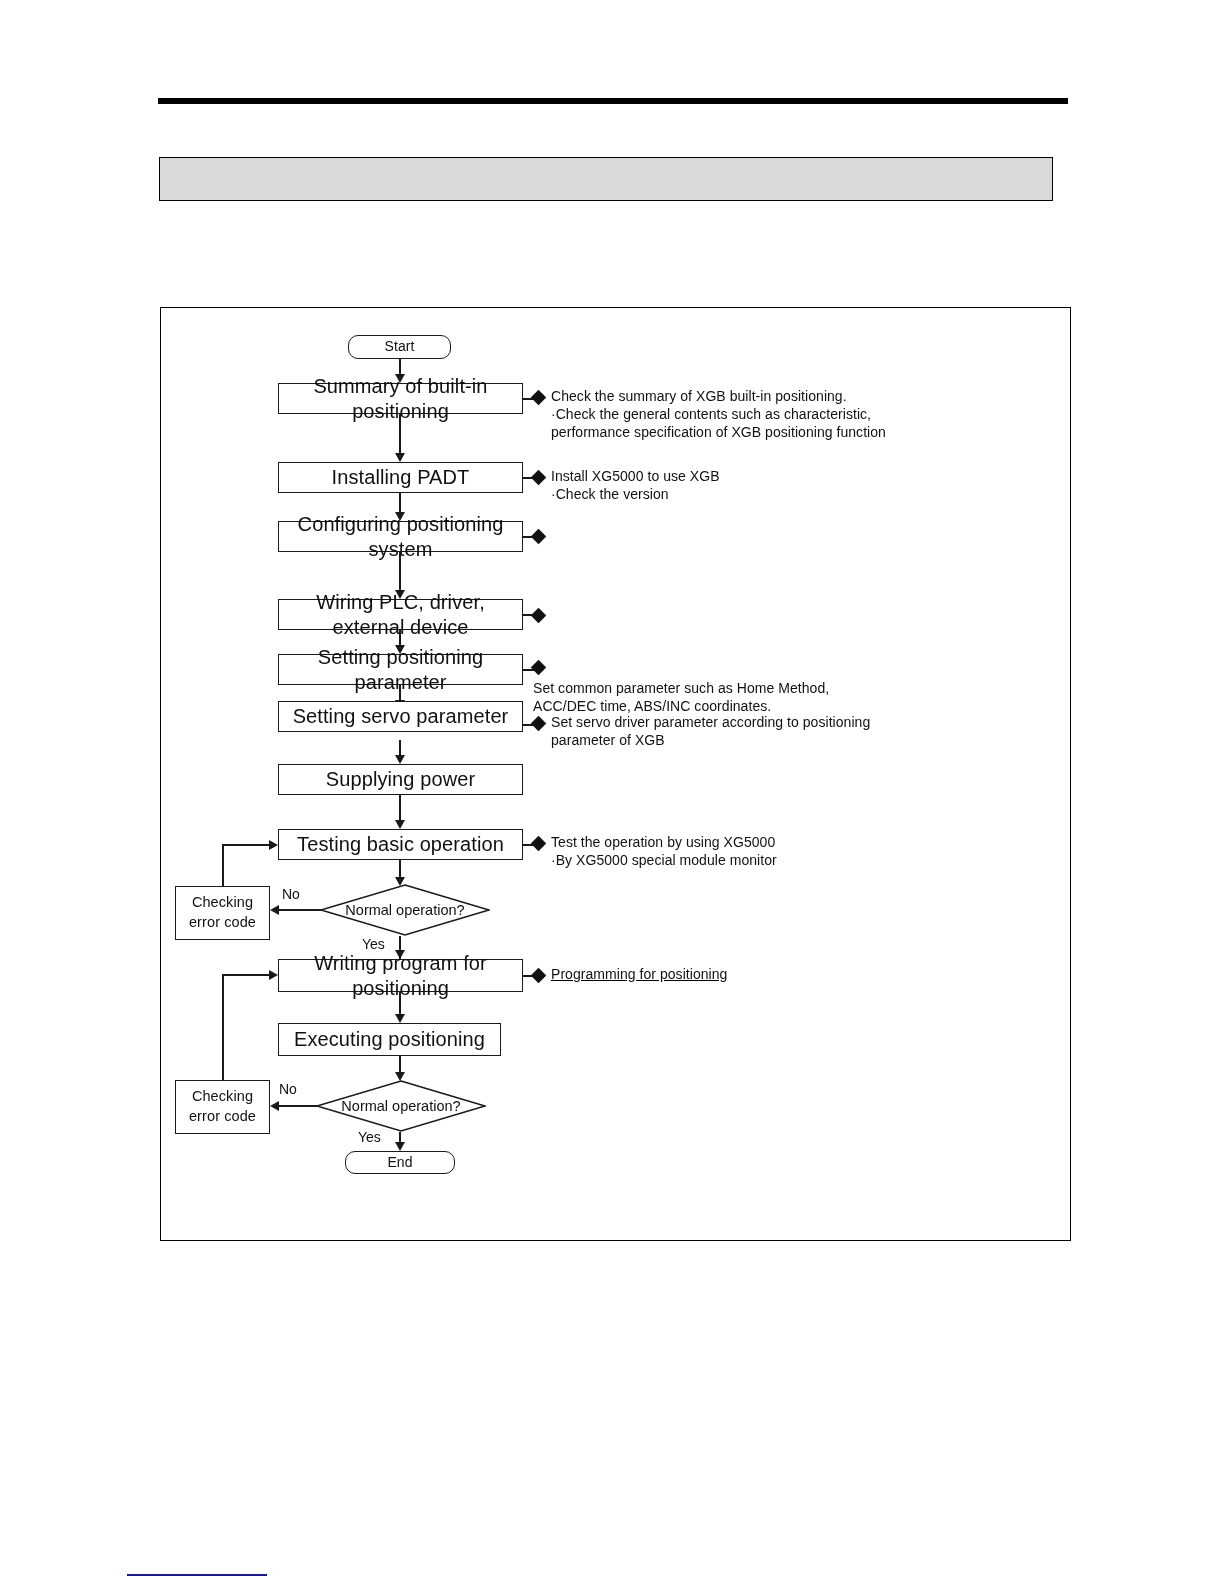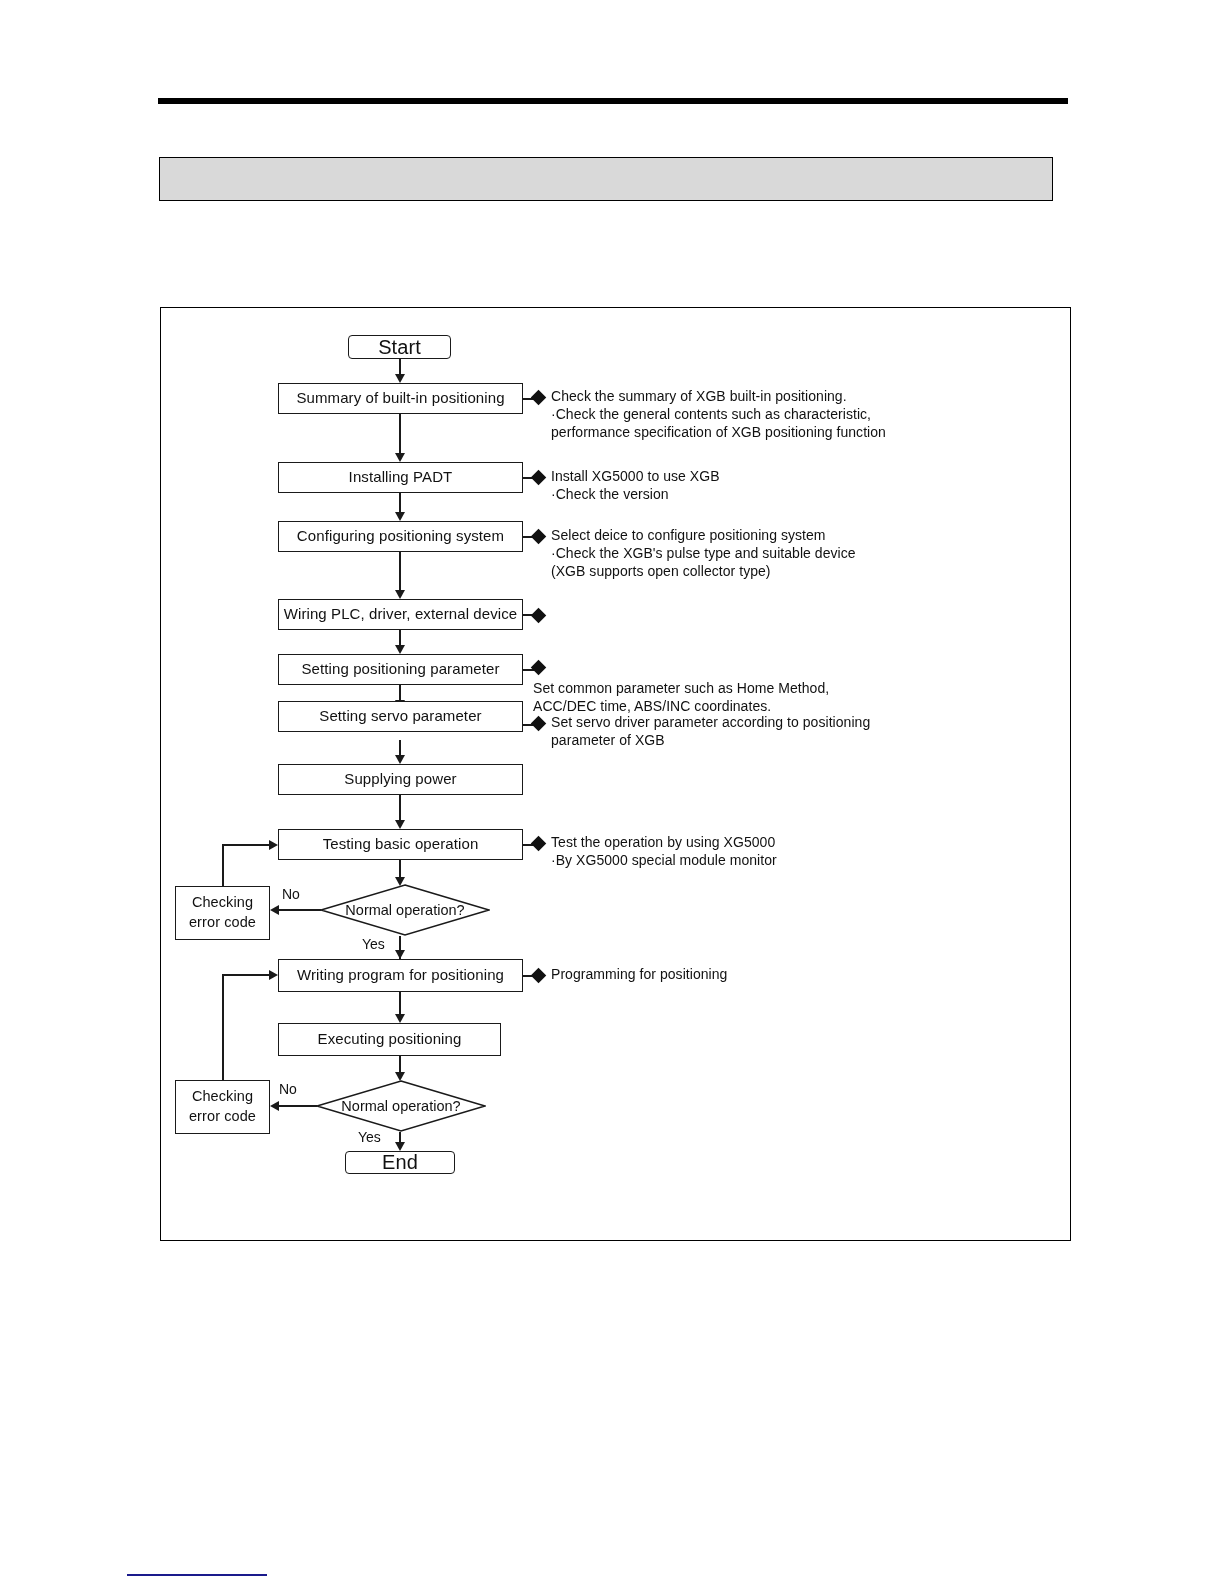--- a/index.html
+++ b/index.html
@@ -61,28 +61,28 @@
 
   .node {
     position: absolute;
     box-sizing: border-box;
     border: 1.6px solid #1a1a1a;
     background: #ffffff;
     display: flex;
     align-items: center;
     justify-content: center;
     text-align: center;
-    font-size: 15px;
+    font-size: 20px;
     line-height: 1.25;
     color: #111111;
     letter-spacing: 0.1px;
   }
   .terminator {
-    border-radius: 4px;
-    font-size: 20px;
+    border-radius: 10px;
+    font-size: 14px;
   }
   .process { }
 
   .side-box {
     font-size: 14.5px;
     line-height: 1.35;
     flex-direction: column;
   }
 
   
@@ -212,23 +212,20 @@
 
 <div class="vline" style="left:399px; top:493px; height:20px;"></div>
 <div class="arrow-down" style="left:395px; top:512px;"></div>
 
 <div class="node process" style="left:278px; top:521px; width:245px; height:31px;">
   <span>Configuring positioning system</span>
 </div>
 <div class="anno-stub" style="left:523px; top:536px; width:12px;"></div>
 <div class="anno" style="left:533px; top:527px; width:370px;">
   <span class="anno-bullet"></span>
-  <span class="anno-lines">Select deice to configure positioning system
-·Check the XGB's pulse type and suitable device
- (XGB supports open collector type)</span>
 </div>
 
 <div class="vline" style="left:399px; top:552px; height:38px;"></div>
 <div class="arrow-down" style="left:395px; top:590px;"></div>
 
 <div class="node process" style="left:278px; top:599px; width:245px; height:31px;">
   <span>Wiring PLC, driver, external device</span>
 </div>
 <div class="anno-stub" style="left:523px; top:614px; width:12px;"></div>
 <div class="anno" style="left:533px; top:606px; width:380px;">
@@ -306,21 +303,21 @@
 
 <div class="vline" style="left:399px; top:936px; height:15px;"></div>
 <div class="edge-label" style="left:362px; top:936px;">Yes</div>
 <div class="vline" style="left:399px; top:951px; height:8px;"></div>
 <div class="arrow-down" style="left:395px; top:950px;"></div>
 
 <div class="node process" style="left:278px; top:959px; width:245px; height:33px;">
   <span>Writing program for positioning</span>
 </div>
 <div class="anno-stub" style="left:523px; top:975px; width:12px;"></div>
-<div class="anno" style="left:533px; top:966px; width:380px;">
+<div class="anno" style="left:533px; top:966px; width:380px;text-decoration:underline;">
   <span class="anno-bullet"></span>
   <span class="anno-lines">Programming for positioning</span>
 </div>
 
 <div class="vline" style="left:399px; top:992px; height:22px;"></div>
 <div class="arrow-down" style="left:395px; top:1014px;"></div>
 
 <div class="node process" style="left:278px; top:1023px; width:223px; height:33px;">
   <span>Executing positioning</span>
 </div>

